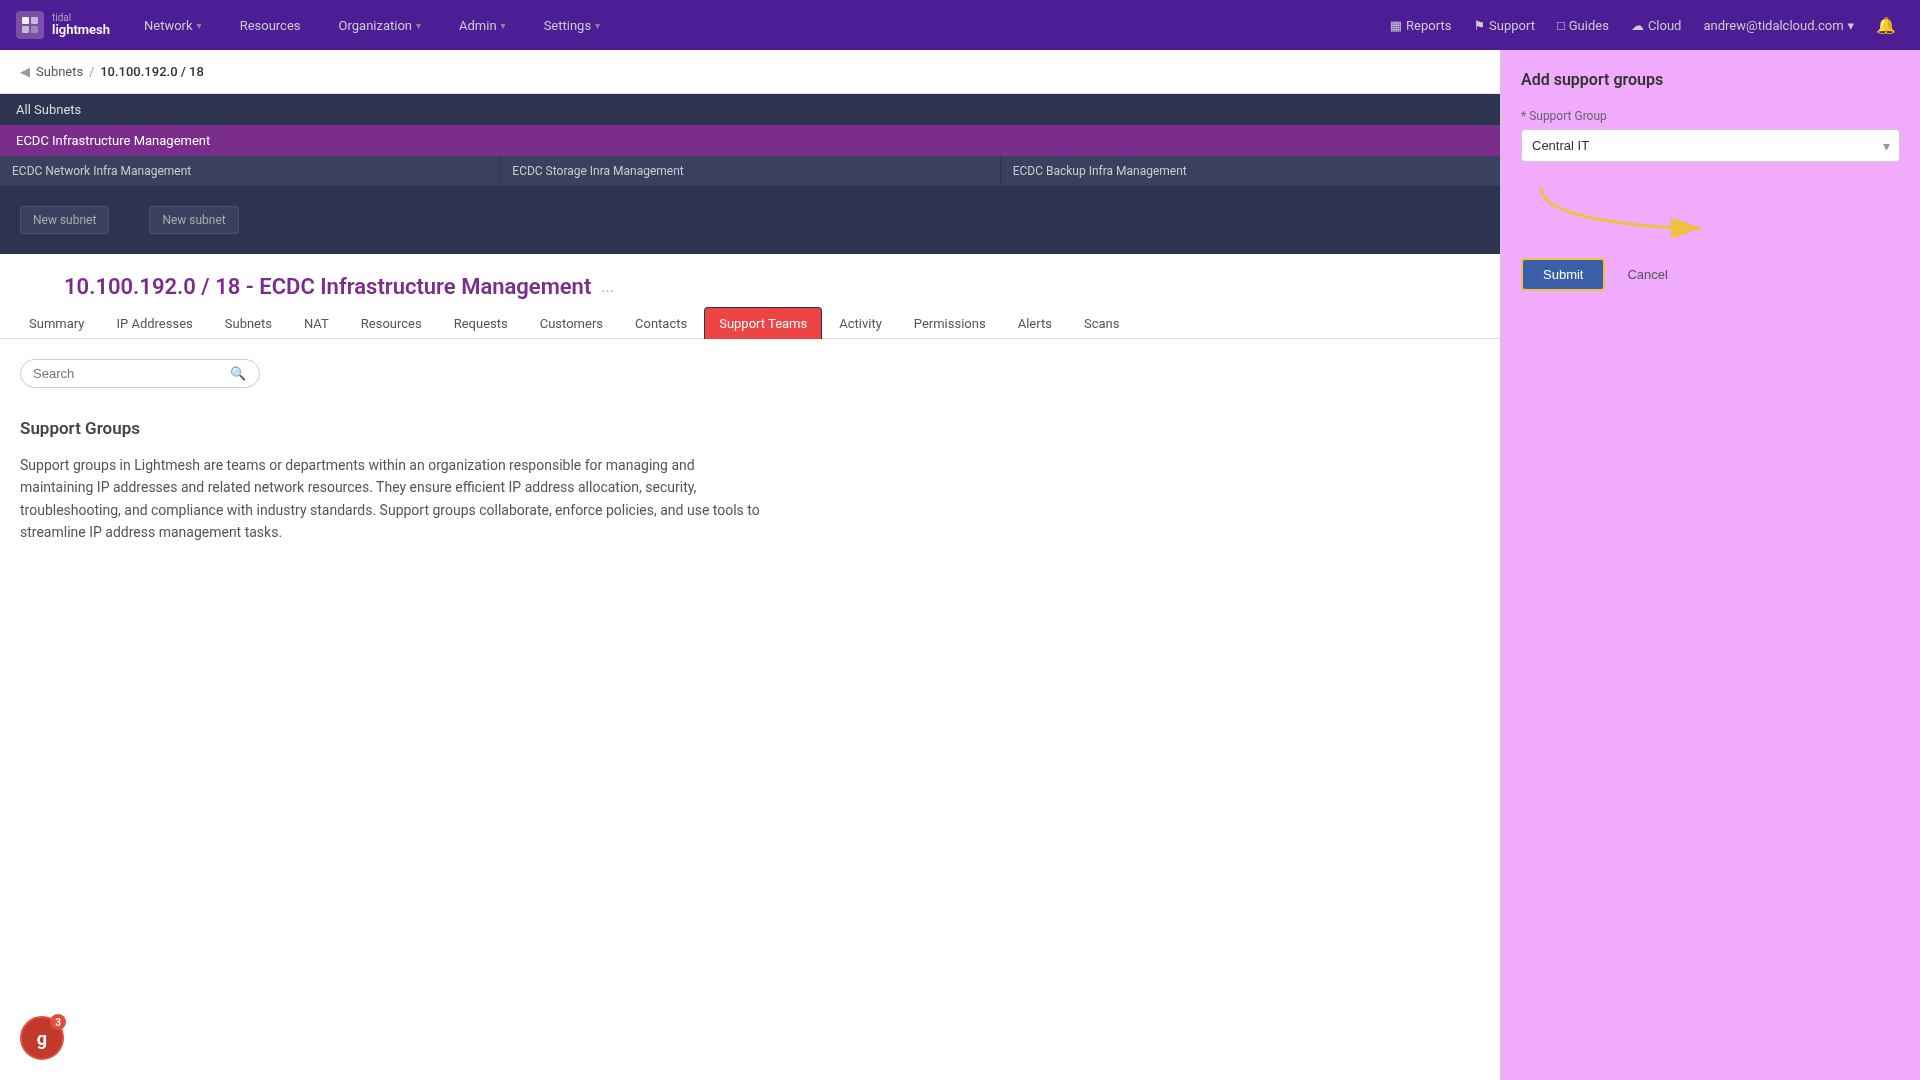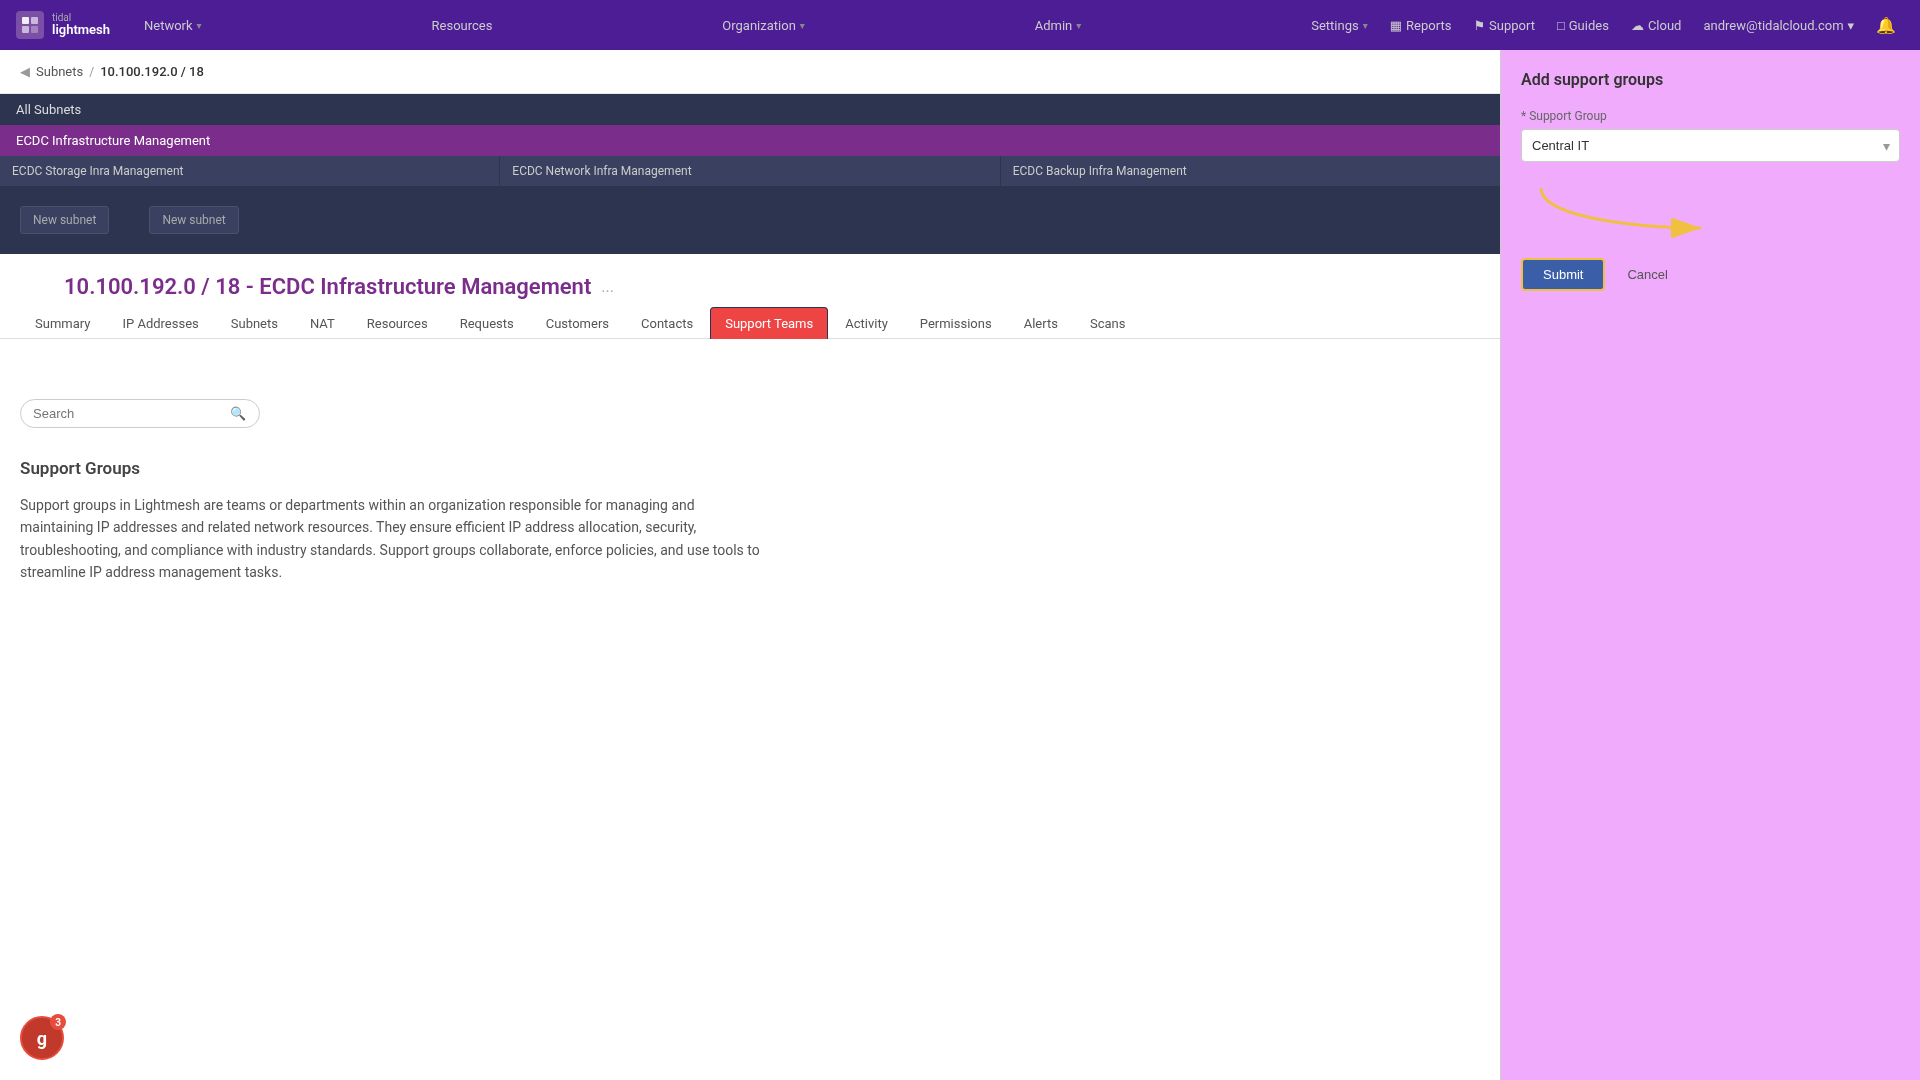--- a/index.html
+++ b/index.html
@@ -38,21 +38,20 @@
       flex-direction: column;
       line-height: 1.1;
     }
     .logo-tidal { color: #aaa; font-size: 10px; }
     .logo-lightmesh { color: #fff; font-size: 13px; font-weight: 600; }
     .nav-items {
       display: flex;
       align-items: center;
       gap: 18px;
       flex: 1;
-      justify-content: space-between;
     }
     .nav-item {
       color: #ccc;
       padding: 6px 10px;
       border-radius: 4px;
       cursor: pointer;
       font-size: 13px;
       display: flex;
       align-items: center;
       gap: 4px;
@@ -176,21 +175,21 @@
     }
     .page-title-dots {
       color: #aaa;
       font-size: 16px;
       cursor: pointer;
     }
 
     
     .tabs {
       display: flex;
-      padding: 0 20px;
+      padding: 0 14px;
       border-bottom: 1px solid #ddd;
       gap: 2px;
       flex-wrap: wrap;
     }
     .tab {
       padding: 8px 14px;
       font-size: 13px;
       color: #555;
       cursor: pointer;
       border-radius: 4px 4px 0 0;
@@ -212,21 +211,20 @@
     
     .search-bar {
       display: flex;
       align-items: center;
       border: 1px solid #ccc;
       border-radius: 20px;
       padding: 6px 12px;
       width: 240px;
       gap: 6px;
       margin-bottom: 30px;
-      margin-top: 40px;
     }
     .search-bar input {
       border: none;
       outline: none;
       font-size: 13px;
       width: 100%;
       background: transparent;
       color: #333;
     }
     .search-icon { color: #999; font-size: 13px; }
@@ -436,24 +434,24 @@
 
     <div class="subnet-tree">
       <div class="subnet-row-all">
         <span>All Subnets</span>
       </div>
       <div class="subnet-active-row">
         <span>ECDC Infrastructure Management</span>
       </div>
       <div class="subnet-children">
         <div class="subnet-child">
-          <span>ECDC Storage Inra Management</span>
+          <span>ECDC Network Infra Management</span>
         </div>
         <div class="subnet-child">
-          <span>ECDC Network Infra Management</span>
+          <span>ECDC Storage Inra Management</span>
         </div>
         <div class="subnet-child">
           <span>ECDC Backup Infra Management</span>
         </div>
       </div>
       <div class="subnet-new-row">
         <span class="subnet-new">New subnet</span>
         <span class="subnet-new">New subnet</span>
       </div>
     </div>

